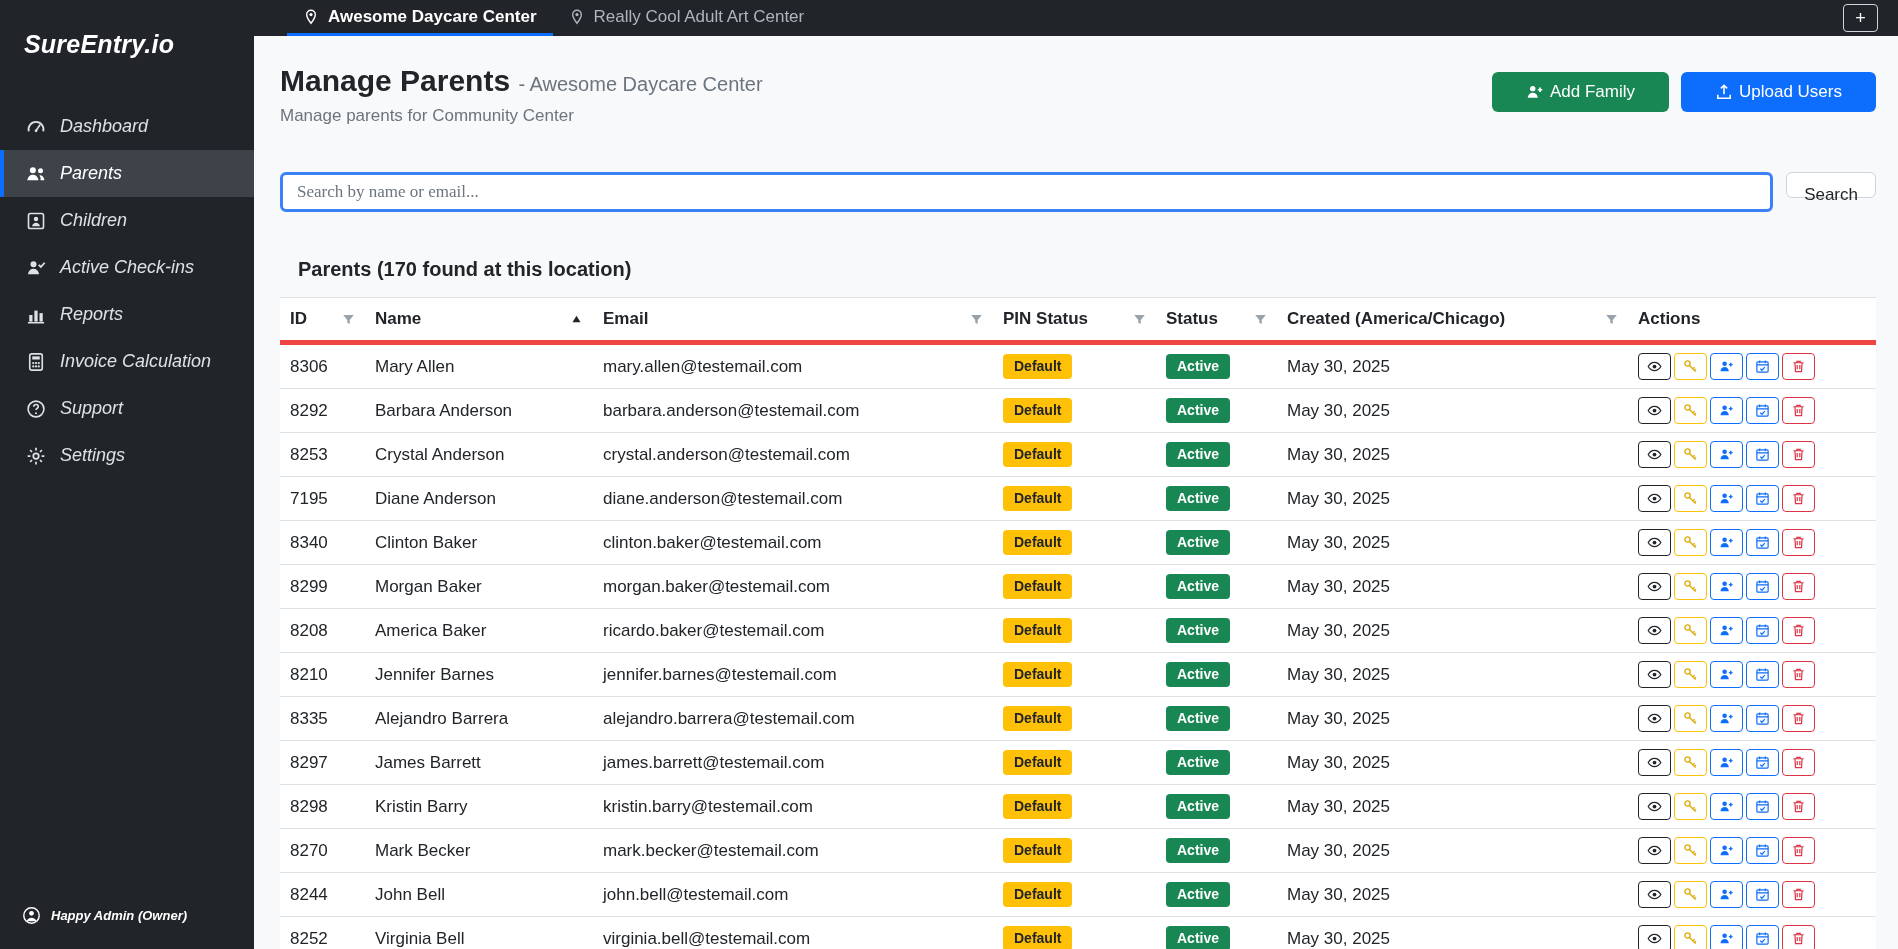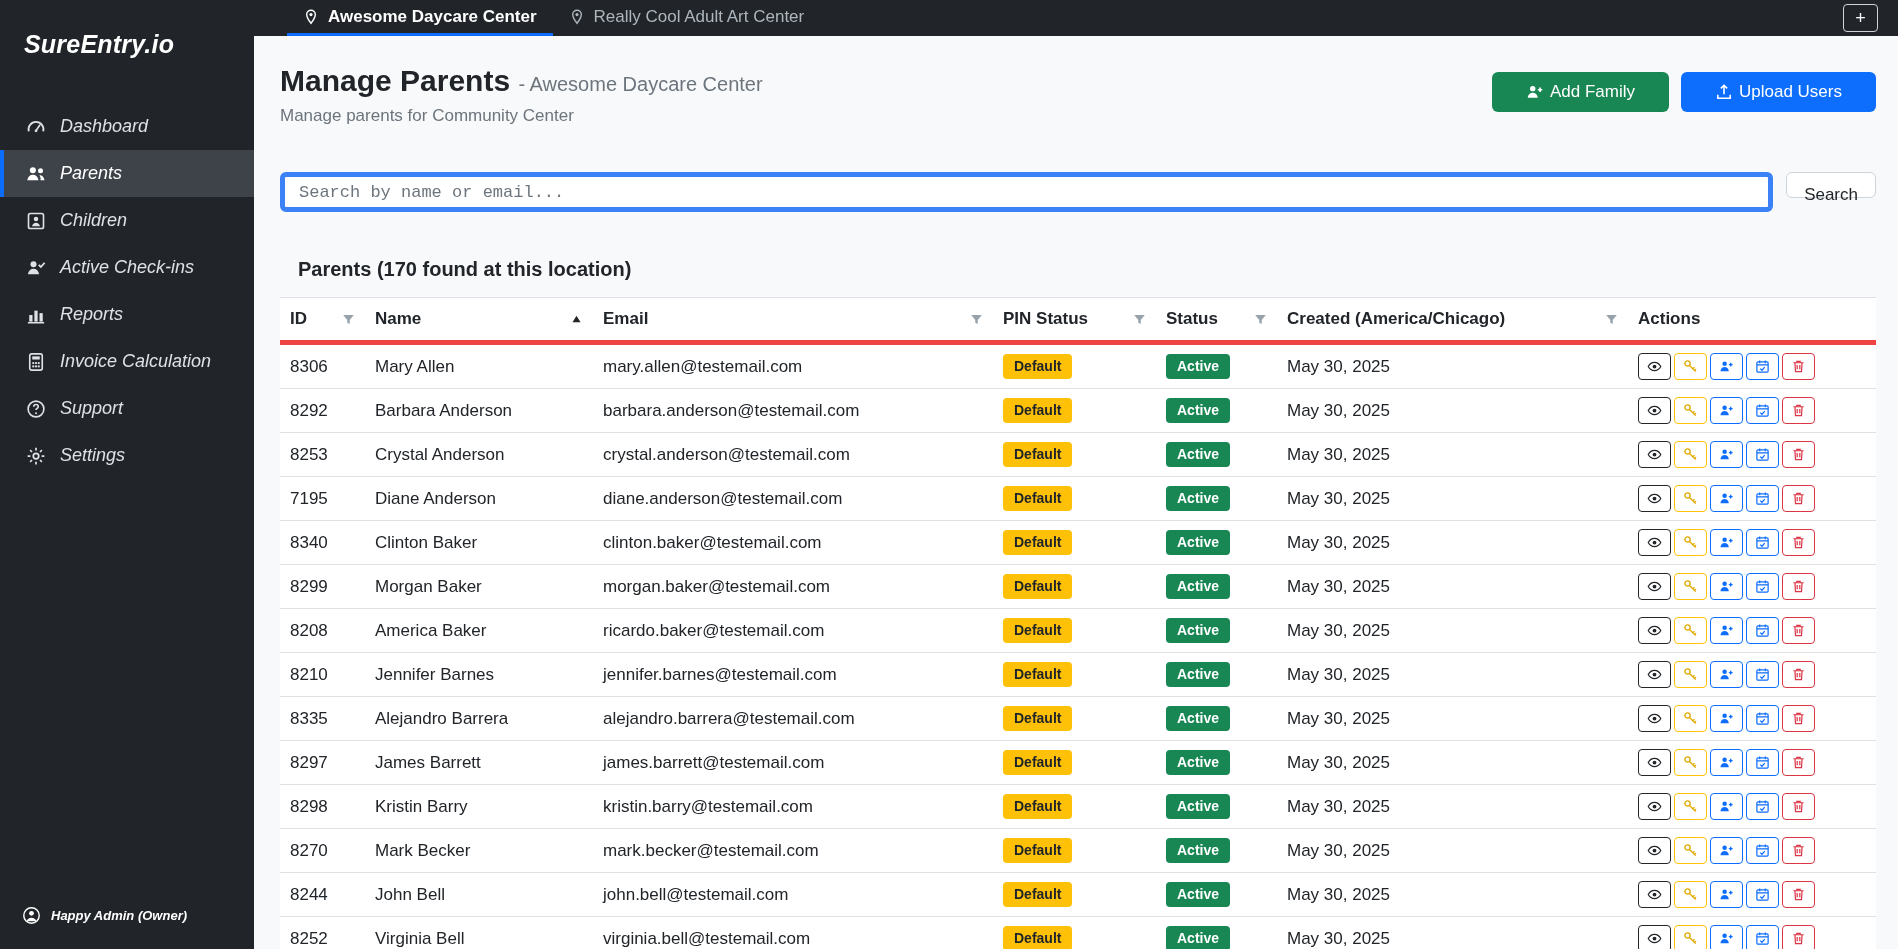--- a/index.html
+++ b/index.html
@@ -80,23 +80,23 @@
     padding: 10px 34px; cursor: pointer;
     font-family: "Liberation Sans", sans-serif;
   }
   .btn svg { width: 18px; height: 18px; }
   .btn-green { background: #198754; }
   .btn-blue  { background: #0d6efd; }
 
   .search-row { display: flex; gap: 13px; margin-top: 46px; }
   .search-input {
     flex: 1; height: 40px;
-    border: 5px solid #3b82f6; border-radius: 6px;
+    border: 3px solid #3b82f6; border-radius: 6px;
     padding: 0 14px; font-size: 17px; color: #212529; background: #fff;
-    font-family: Liberation Mono, monospace;
+    font-family: Liberation Serif, serif;
   }
   .search-input::placeholder { color: #6c757d; }
   .search-btn {
     height: 24px; padding: 12px 17px;
     background: #fff; border: 1px solid #ced4da; border-radius: 6px;
     font-size: 17px; color: #212529; cursor: pointer;
     font-family: "Liberation Sans", sans-serif;
   }
 
   .table-title { margin: 46px 0 0 18px; font-size: 20px; font-weight: bold; }

